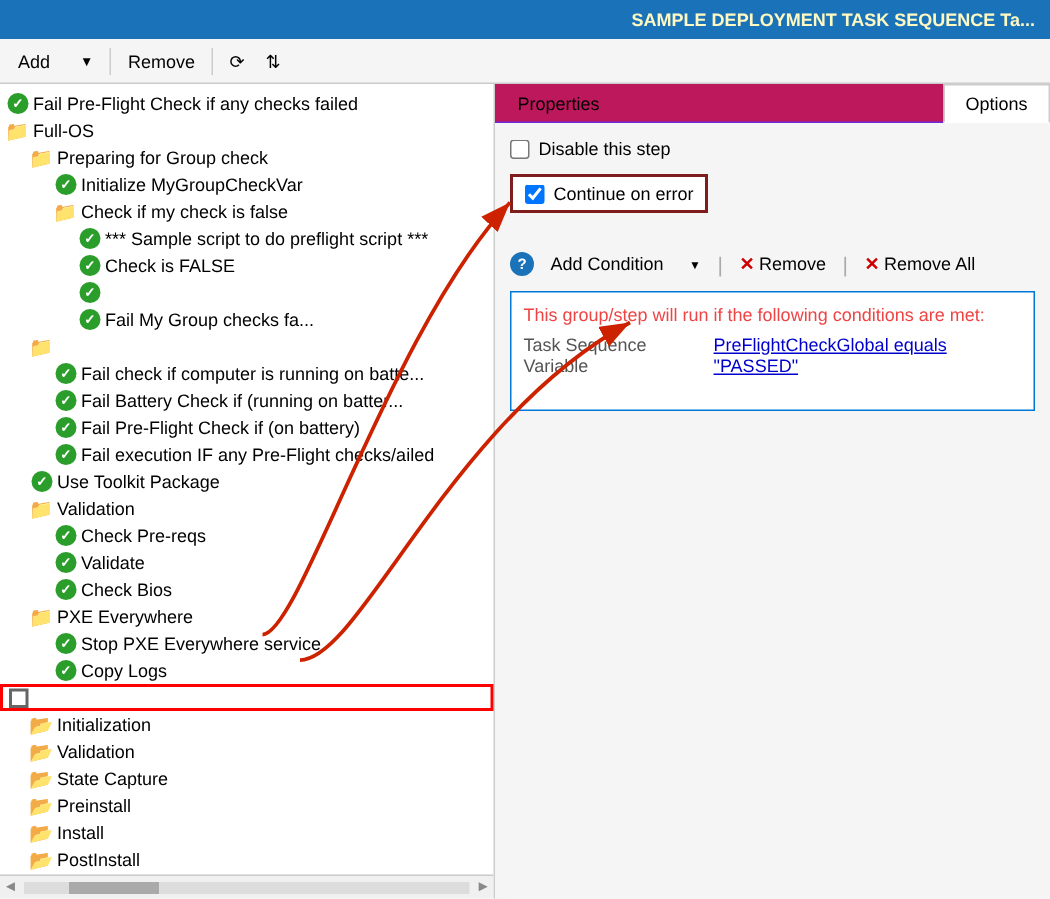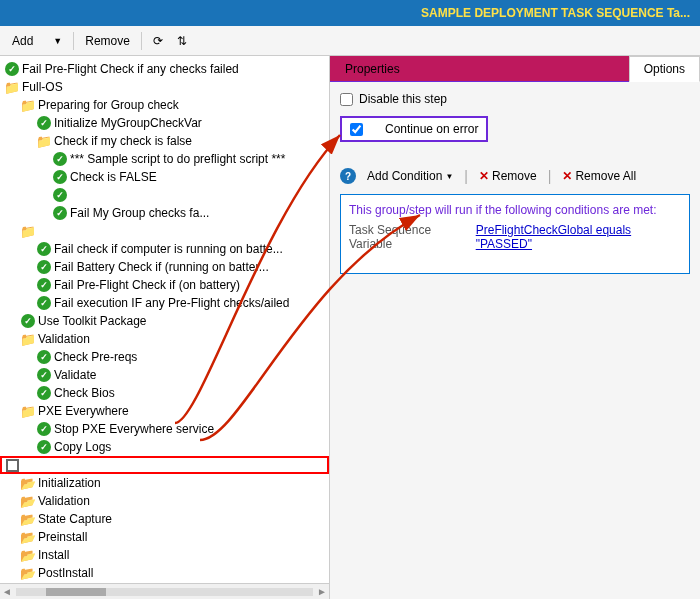--- a/index.html
+++ b/index.html
@@ -1,20 +1,20 @@
 <!DOCTYPE html>
 <html><head>
   <meta charset="utf-8">
   <style>
     * { box-sizing: border-box; margin: 0; padding: 0; font-family: 'Segoe UI', Tahoma, sans-serif; font-size: 12px; }
     body { background: #f0f0f0; width: 700px; height: 599px; overflow: hidden; }
 
     .title-bar {
       background: #1a73b8;
-      color: #fde047;
+      color: #fef9c3;
       padding: 6px 10px;
       font-size: 12px;
       font-weight: 600;
       text-align: right;
     }
 
     .toolbar {
       background: #f5f5f5;
       border-bottom: 1px solid #ccc;
       display: flex;
@@ -119,23 +119,23 @@
     .disable-row {
       display: flex;
       align-items: center;
       gap: 6px;
       margin-bottom: 10px;
     }
 
     .continue-error-box {
       display: flex;
       align-items: center;
-      gap: 22px;
+      gap: 6px;
       margin-bottom: 12px;
-      border: 2px solid #6d28d9;
+      border: 2px solid #7f1d1d;
       padding: 4px 8px;
       display: inline-flex;
       background: white;
     }
 
     .condition-toolbar {
       display: flex;
       align-items: center;
       gap: 2px;
       margin-bottom: 8px;
@@ -154,21 +154,21 @@
     .cond-sep { color: #aaa; font-size: 14px; }
 
     .condition-area {
       border: 1px solid #0078d7;
       background: white;
       padding: 8px;
       min-height: 80px;
     }
 
     .cond-info {
-      color: #6d28d9;
+      color: #ef4444;
       margin-bottom: 6px;
       font-size: 12px;
     }
 
     .cond-item {
       display: flex;
       align-items: center;
       gap: 4px;
       font-size: 12px;
     }
@@ -188,21 +188,21 @@
       width: 16px; height: 16px; border-radius: 50%;
       background: #1a73b8; color: white;
       display: inline-flex; align-items: center; justify-content: center;
       font-size: 10px; font-weight: bold; flex-shrink: 0;
     }
 
     
     .x-icon { color: #c00; font-weight: bold; }
 
     .add-cond-btn {
-      display: flex; align-items: center; gap: 3px;
+      display: flex; align-items: center; gap: 17px;
     }
     .dropdown-arrow { font-size: 8px; }
 
     .relative-wrapper {
       position: relative;
     }
 
     svg.arrows {
       position: absolute;
       top: 0; left: 0;

